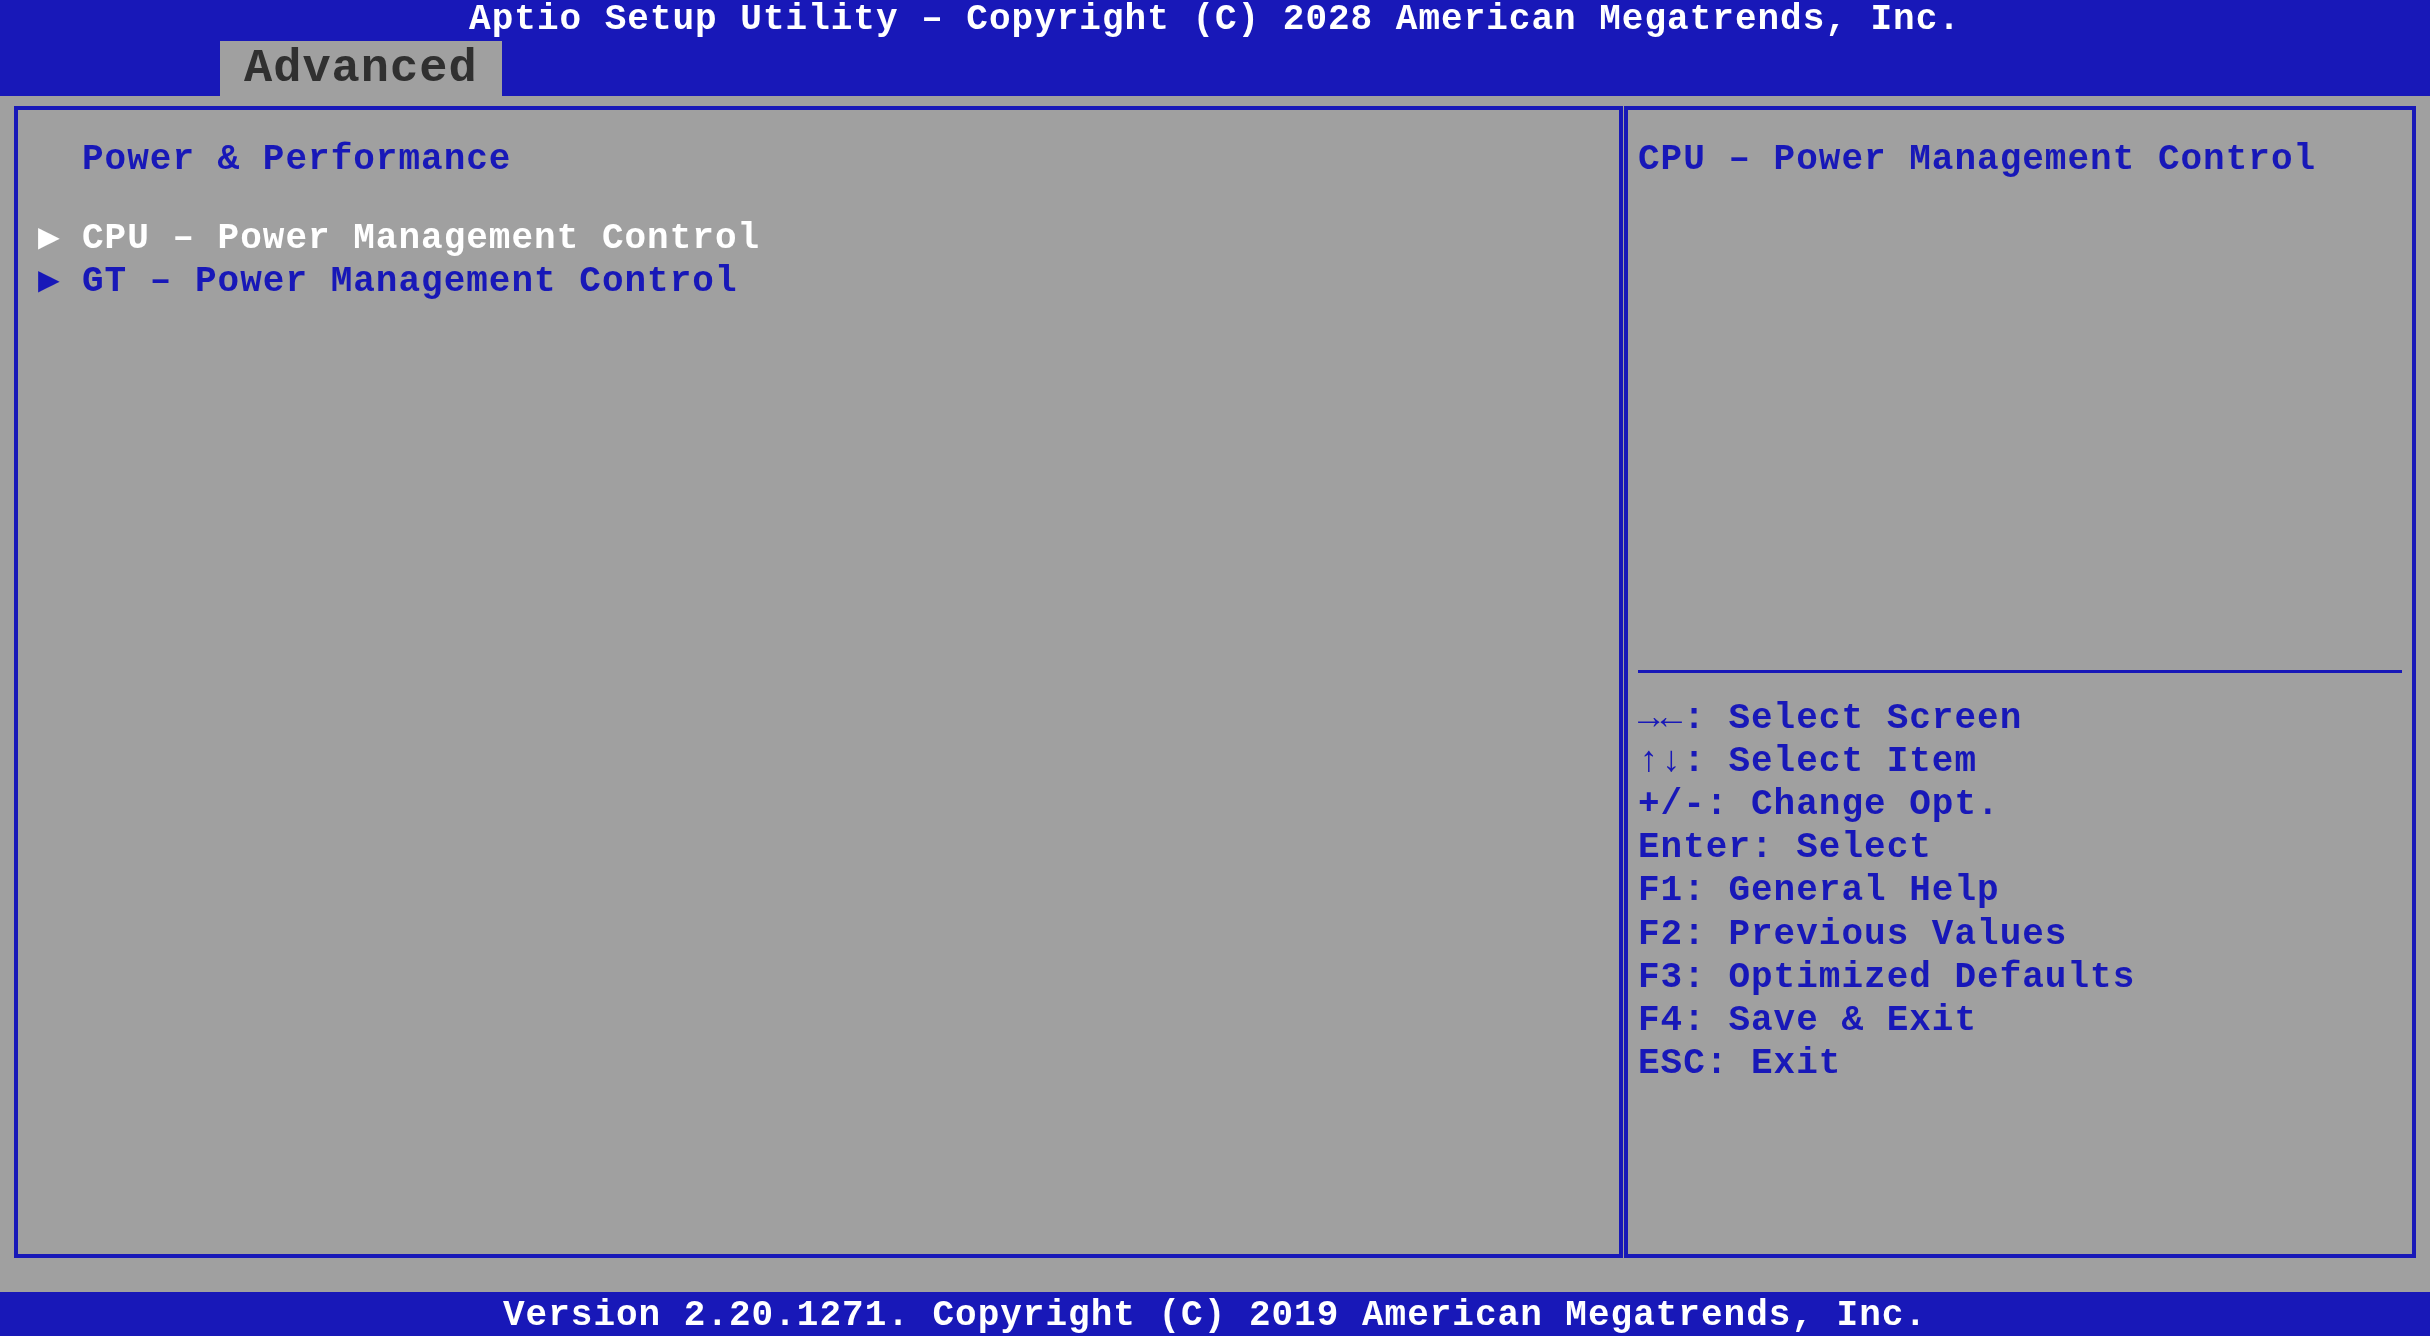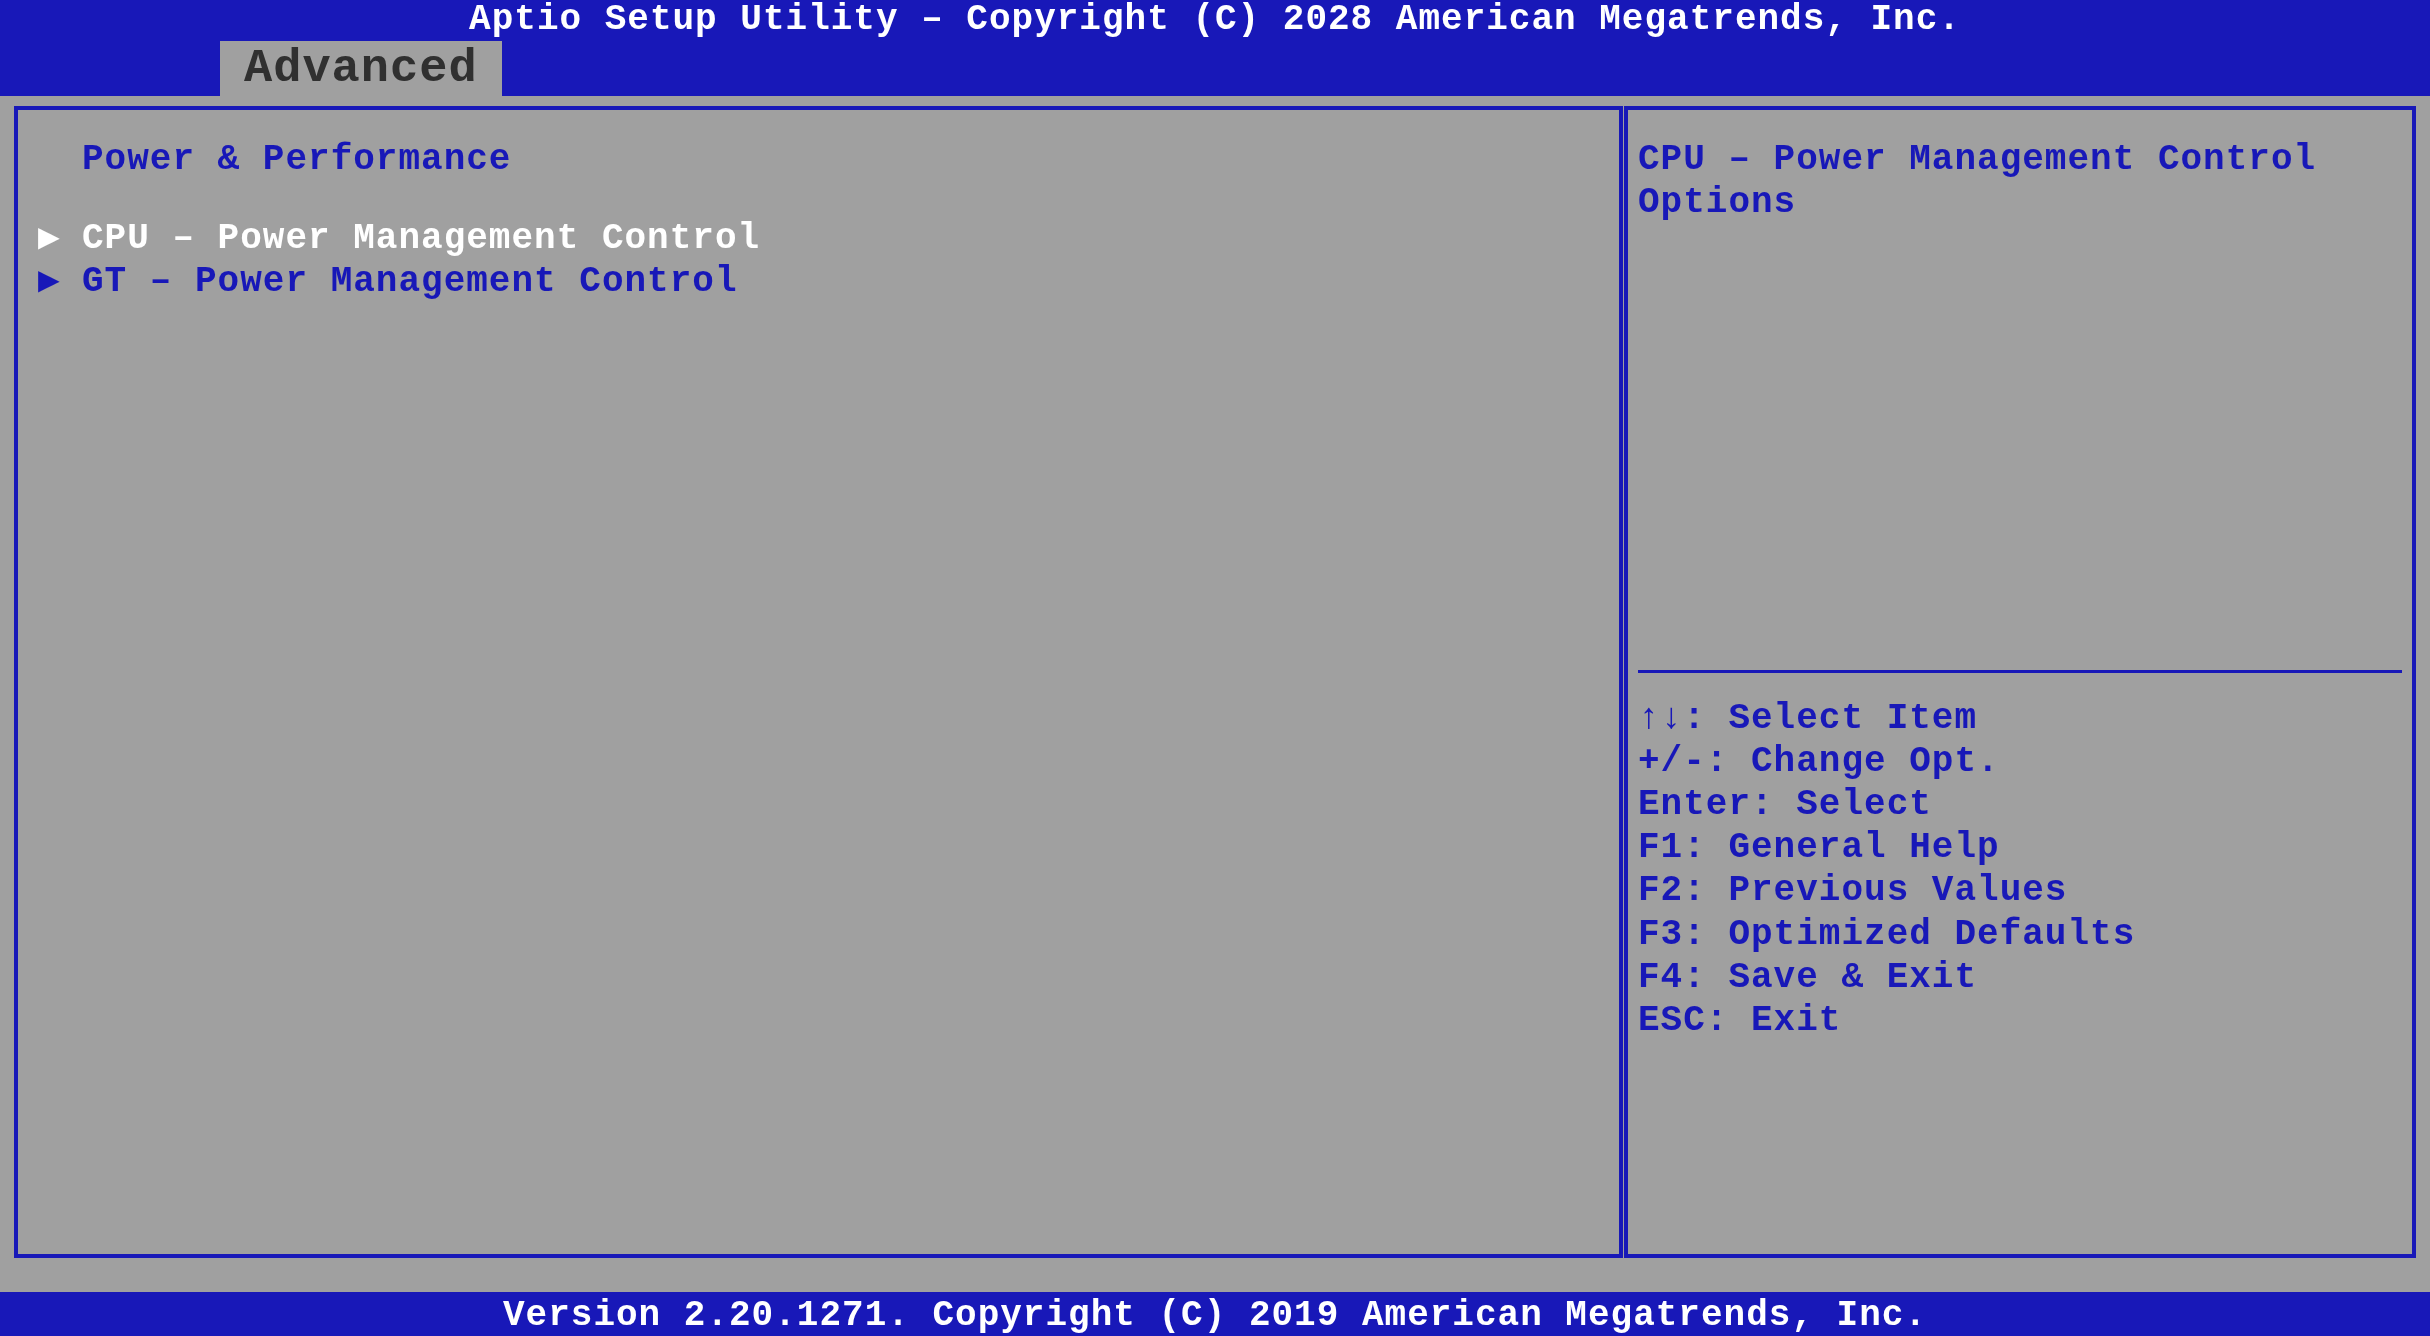--- a/index.html
+++ b/index.html
@@ -147,26 +147,26 @@
 
       <div class="menu-item">
         <span class="arrow-icon">▶</span>
         <span>GT – Power Management Control</span>
       </div>
     </div>
 
     <div class="side-pane">
       <div class="help-text">
         <div>CPU – Power Management Control</div>
-        <div>Options</div>
       </div>
 
       <div class="hr"></div>
 
       <div class="key-help">
+        <div class="key-line">→←: Select Screen</div>
         <div class="key-line">↑↓: Select Item</div>
         <div class="key-line">+/-: Change Opt.</div>
         <div class="key-line">Enter: Select</div>
         <div class="key-line">F1: General Help</div>
         <div class="key-line">F2: Previous Values</div>
         <div class="key-line">F3: Optimized Defaults</div>
         <div class="key-line">F4: Save &amp; Exit</div>
         <div class="key-line">ESC: Exit</div>
       </div>
     </div>

